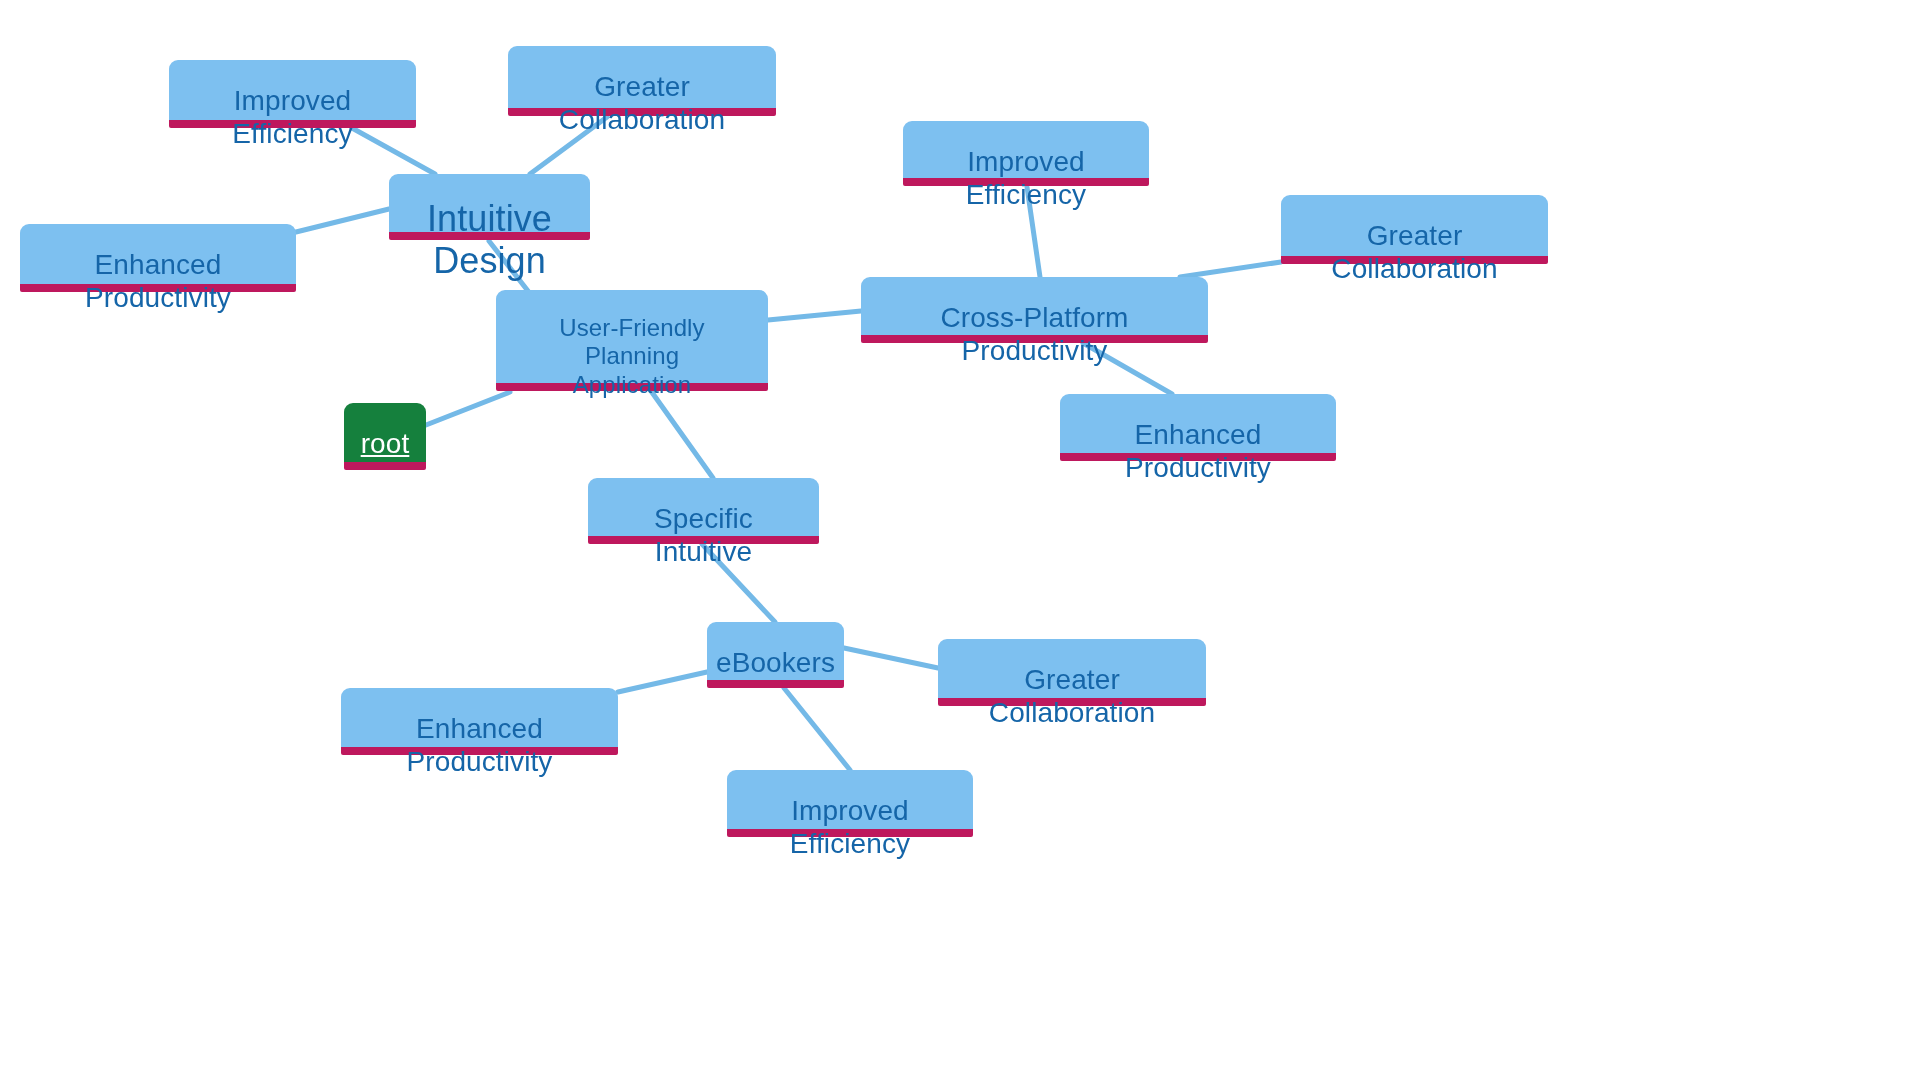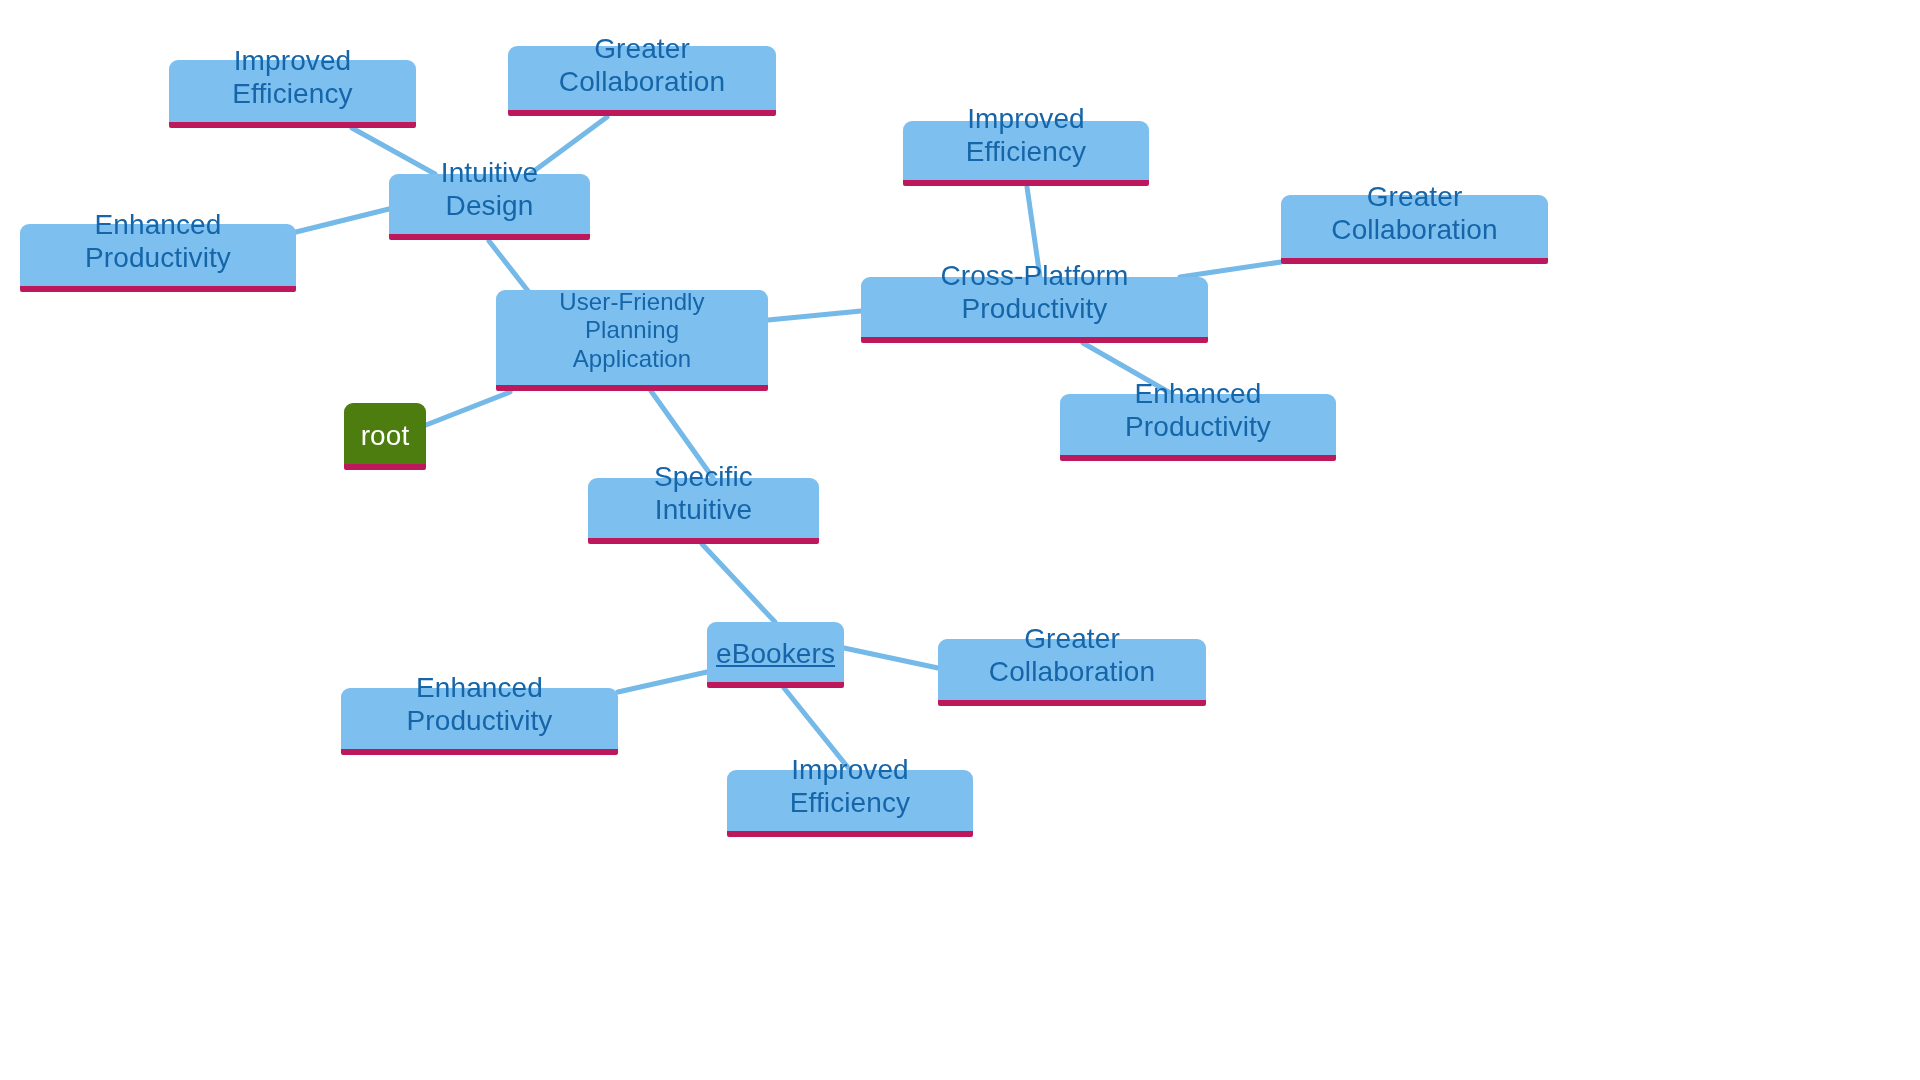--- a/index.html
+++ b/index.html
@@ -23,36 +23,37 @@
     left: 0;
     top: 0;
     width: 1920px;
     height: 1080px;
     pointer-events: none;
   }
   .node {
     position: absolute;
     box-sizing: border-box;
     display: flex;
-    align-items: flex-end;
+    align-items: flex-start;
     justify-content: center;
     text-align: center;
     border-radius: 9px 9px 2px 2px;
     background: #7dc0f0;
     color: #1565a8;
     font-size: 28px;
     line-height: 1.18;
     letter-spacing: 0.1px;
-    padding: 6px 16px 12px 16px;
-    border-bottom: 6px solid #be185d;
+    padding: 24px 16px 12px 16px;
+    border-bottom: 8px solid #be185d;
   }
   .node.root {
-    background: #4d7c0f;
+    background: #15803d;
     color: #ffffff;
     border-radius: 9px 9px 2px 2px;
+    text-decoration: underline;
   }
   .node-label {
     display: block;
     white-space: pre-line;
   }
 </style>
 </head>
 <body>
 
 <div id="canvas">
@@ -73,21 +74,21 @@
       <line x1="784" y1="688" x2="850" y2="770" stroke="#74b9e7" stroke-width="5" stroke-linecap="round"></line>
     </svg>
   <div id="node-layer">
       <div class="node root" style="left: 344px; top: 403px; width: 82px; height: 67px; font-size: 28px;">
         <span class="node-label">root</span>
       </div>
       <div class="node" style="left: 496px; top: 290px; width: 272px; height: 101px; font-size: 24px;">
         <span class="node-label">User-Friendly Planning
 Application</span>
       </div>
-      <div class="node" style="left: 389px; top: 174px; width: 201px; height: 66px; font-size: 28px;">
+      <div class="node" style="left: 389px; top: 174px; width: 201px; height: 66px; font-size: 36px;">
         <span class="node-label">Intuitive Design</span>
       </div>
       <div class="node" style="left: 169px; top: 60px; width: 247px; height: 68px; font-size: 28px;">
         <span class="node-label">Improved Efficiency</span>
       </div>
       <div class="node" style="left: 508px; top: 46px; width: 268px; height: 70px; font-size: 28px;">
         <span class="node-label">Greater Collaboration</span>
       </div>
       <div class="node" style="left: 20px; top: 224px; width: 276px; height: 68px; font-size: 28px;">
         <span class="node-label">Enhanced Productivity</span>
@@ -100,21 +101,21 @@
       </div>
       <div class="node" style="left: 1281px; top: 195px; width: 267px; height: 69px; font-size: 28px;">
         <span class="node-label">Greater Collaboration</span>
       </div>
       <div class="node" style="left: 1060px; top: 394px; width: 276px; height: 67px; font-size: 28px;">
         <span class="node-label">Enhanced Productivity</span>
       </div>
       <div class="node" style="left: 588px; top: 478px; width: 231px; height: 66px; font-size: 28px;">
         <span class="node-label">Specific Intuitive</span>
       </div>
-      <div class="node" style="left: 707px; top: 622px; width: 137px; height: 66px; font-size: 28px; text-decoration: underline;">
+      <div class="node" style="left: 707px; top: 622px; width: 137px; height: 66px; font-size: 28px;">
         <span class="node-label">eBookers</span>
       </div>
       <div class="node" style="left: 938px; top: 639px; width: 268px; height: 67px; font-size: 28px;">
         <span class="node-label">Greater Collaboration</span>
       </div>
       <div class="node" style="left: 341px; top: 688px; width: 277px; height: 67px; font-size: 28px;">
         <span class="node-label">Enhanced Productivity</span>
       </div>
       <div class="node" style="left: 727px; top: 770px; width: 246px; height: 67px; font-size: 28px;">
         <span class="node-label">Improved Efficiency</span>

